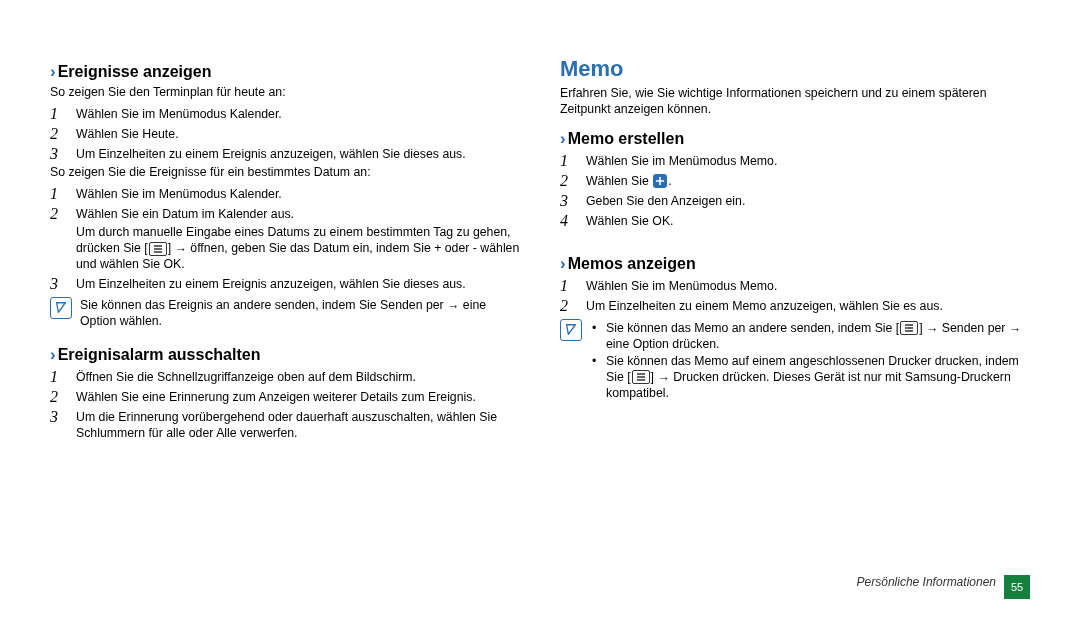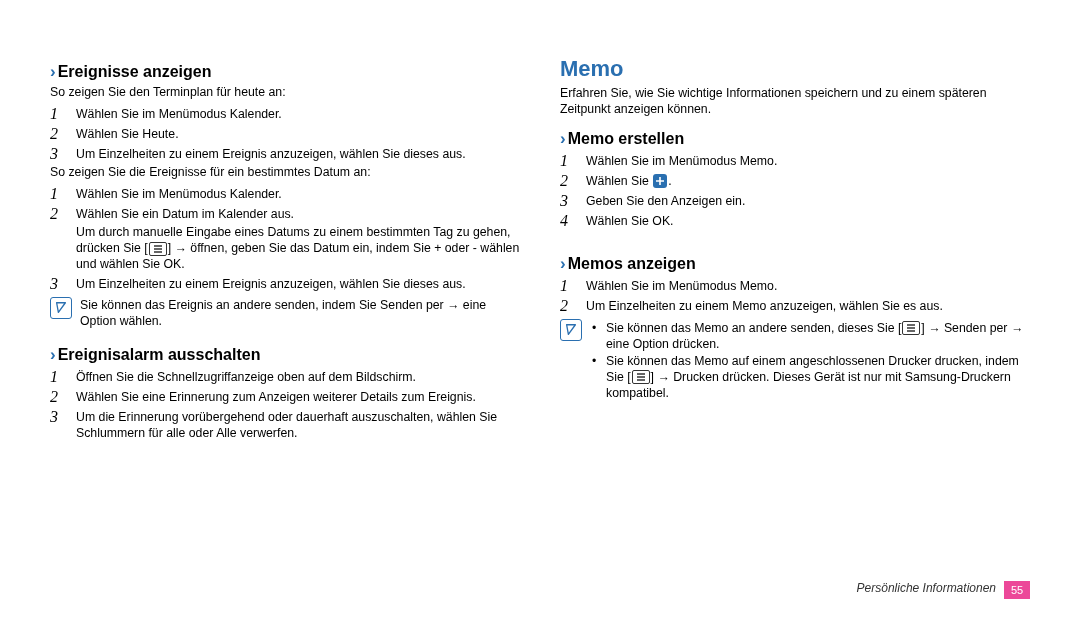--- a/index.html
+++ b/index.html
@@ -25,21 +25,21 @@
   .note { display:flex; align-items:flex-start; gap:8px; margin:4px 0;}
   .note-icon { width:20px; height:20px; flex-shrink:0; border:1.4px solid #2a6fb0; border-radius:3px; display:flex; align-items:center; justify-content:center;}
   .note-icon svg { width:14px; height:14px;}
   .note-body { flex:1; padding-top:1px;}
   .bullets { margin:0; padding:0;}
   .bullets li { list-style:none; display:flex; align-items:flex-start; margin:1px 0;}
   .bullets .dot { min-width:14px; padding-left:2px;}
   h1.big { font-size:22px; color:#2a6fb0; font-weight:600; margin:0 0 2px 0;}
   .footer { display:flex; justify-content:flex-end; gap:8px; margin-top:6px;}
   .footer-label { font-style:italic; font-size:12px; color:#333;}
-  .page-num { background:#ec4899; color:#fff; min-width:20px; height:18px; display:flex; align-items:center; justify-content:center; font-size:11px; padding:0 3px;}
+  .page-num { background:#15803d; color:#fff; min-width:20px; height:24px; display:flex; align-items:center; justify-content:center; font-size:11px; padding:0 3px;}
   .inline-icon { display:inline-flex; width:16px; height:12px; border:1px solid #333; border-radius:2px; vertical-align:middle; align-items:center; justify-content:center; margin:0 1px;}
   .inline-icon svg { width:10px; height:10px;}
   .inline-plus-icon { display:inline-flex; width:14px; height:14px; background:#2a6fb0; border-radius:3px; vertical-align:middle; align-items:center; justify-content:center; margin:0 1px;}
   .inline-plus-icon svg { width:10px; height:10px;}
   b { font-weight:400; }
 </style>
 </head>
 <body>
 
 <div class="columns">
@@ -174,21 +174,21 @@
       <span class="note-icon">
         <svg viewBox="0 0 16 16">
             <path d="M3 2 L13 2 L5 13 Z" fill="none" stroke="#2a6fb0" stroke-width="1.5" stroke-linejoin="round"></path>
           </svg>
       </span>
       <div class="note-body">
         <ul class="bullets">
           <li>
             <span class="dot">•</span>
             <span>
-              <span>Sie können das Memo an andere senden, dieses Sie [</span><span class="inline-icon">
+              <span>Sie können das Memo an andere senden, indem Sie [</span><span class="inline-icon">
                   <svg viewBox="0 0 10 10">
                     <path d="M1 2h8M1 5h8M1 8h8" stroke="#333" stroke-width="1.3" fill="none"></path>
                   </svg>
                 </span><span>] → </span><b>Senden per</b><span> → eine Option drücken.</span>
             </span>
           </li>
           <li>
             <span class="dot">•</span>
             <span>
               <span>Sie können das Memo auf einem angeschlossenen Drucker drucken, indem Sie [</span><span class="inline-icon">

